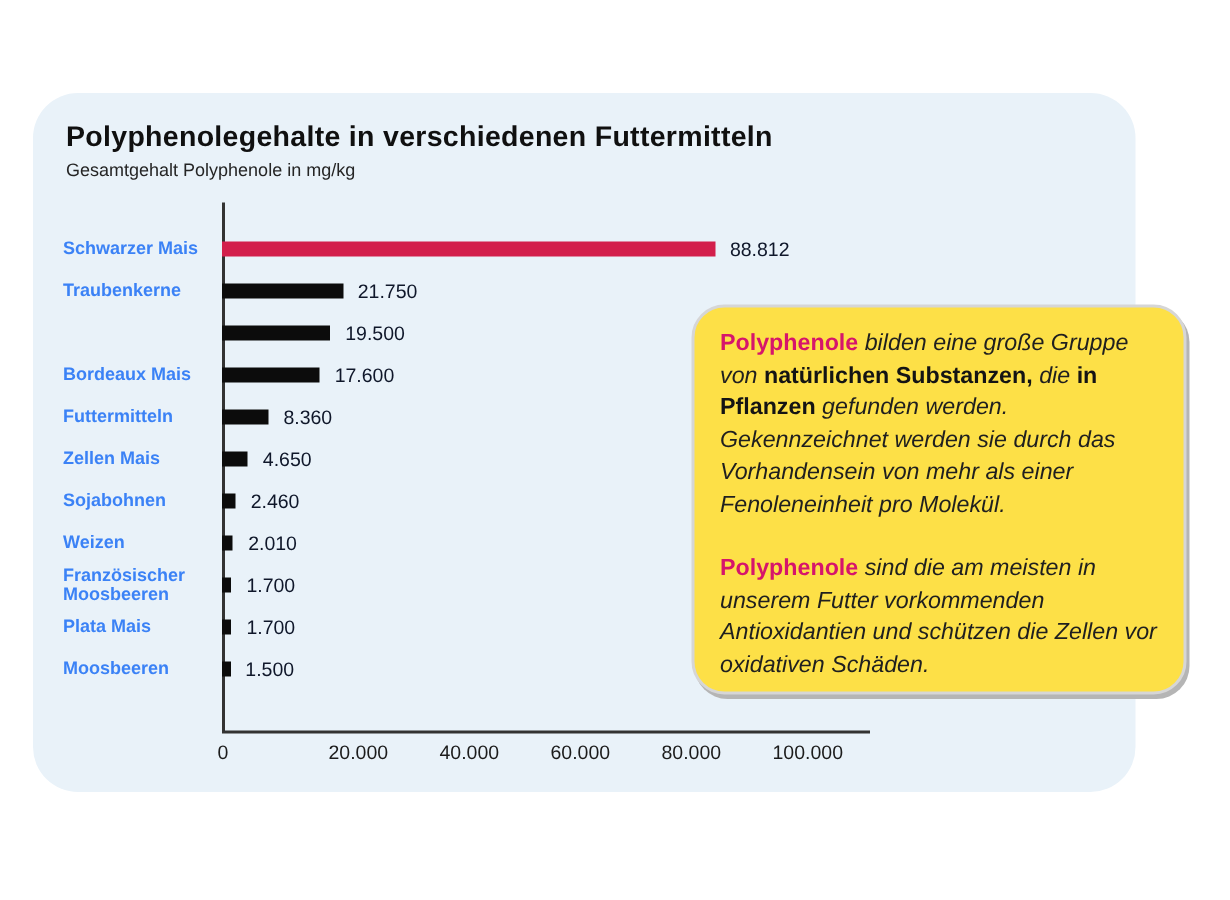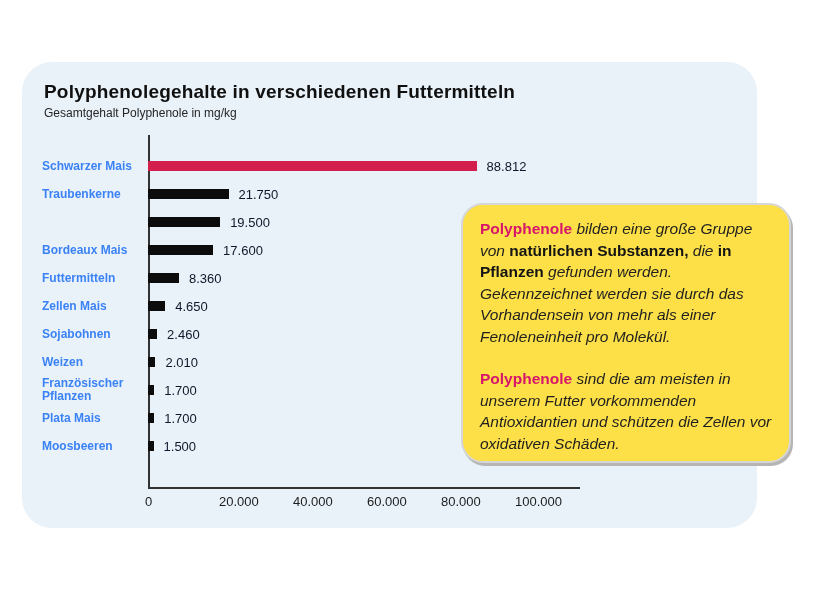--- a/index.html
+++ b/index.html
@@ -80,21 +80,21 @@
         <div class="row-label">Sojabohnen</div>
         <div class="bar" style="width: 9.1px; background: rgb(12, 12, 12);"></div>
         <div class="bar-value" style="left: 167.102px;">2.460</div>
       </div>
       <div class="bar-row" style="top: 348px;">
         <div class="row-label">Weizen</div>
         <div class="bar" style="width: 7.4px; background: rgb(12, 12, 12);"></div>
         <div class="bar-value" style="left: 165.437px;">2.010</div>
       </div>
       <div class="bar-row" style="top: 376px;">
-        <div class="row-label">Französischer Pflanzen</div>
+        <div class="row-label">Französischer Moosbeeren</div>
         <div class="bar" style="width: 6.3px; background: rgb(12, 12, 12);"></div>
         <div class="bar-value" style="left: 164.29px;">1.700</div>
       </div>
       <div class="bar-row" style="top: 404px;">
         <div class="row-label">Plata Mais</div>
         <div class="bar" style="width: 6.3px; background: rgb(12, 12, 12);"></div>
         <div class="bar-value" style="left: 164.29px;">1.700</div>
       </div>
       <div class="bar-row" style="top: 432px; padding-left: 48px;">
         <div class="row-label">Moosbeeren</div>

